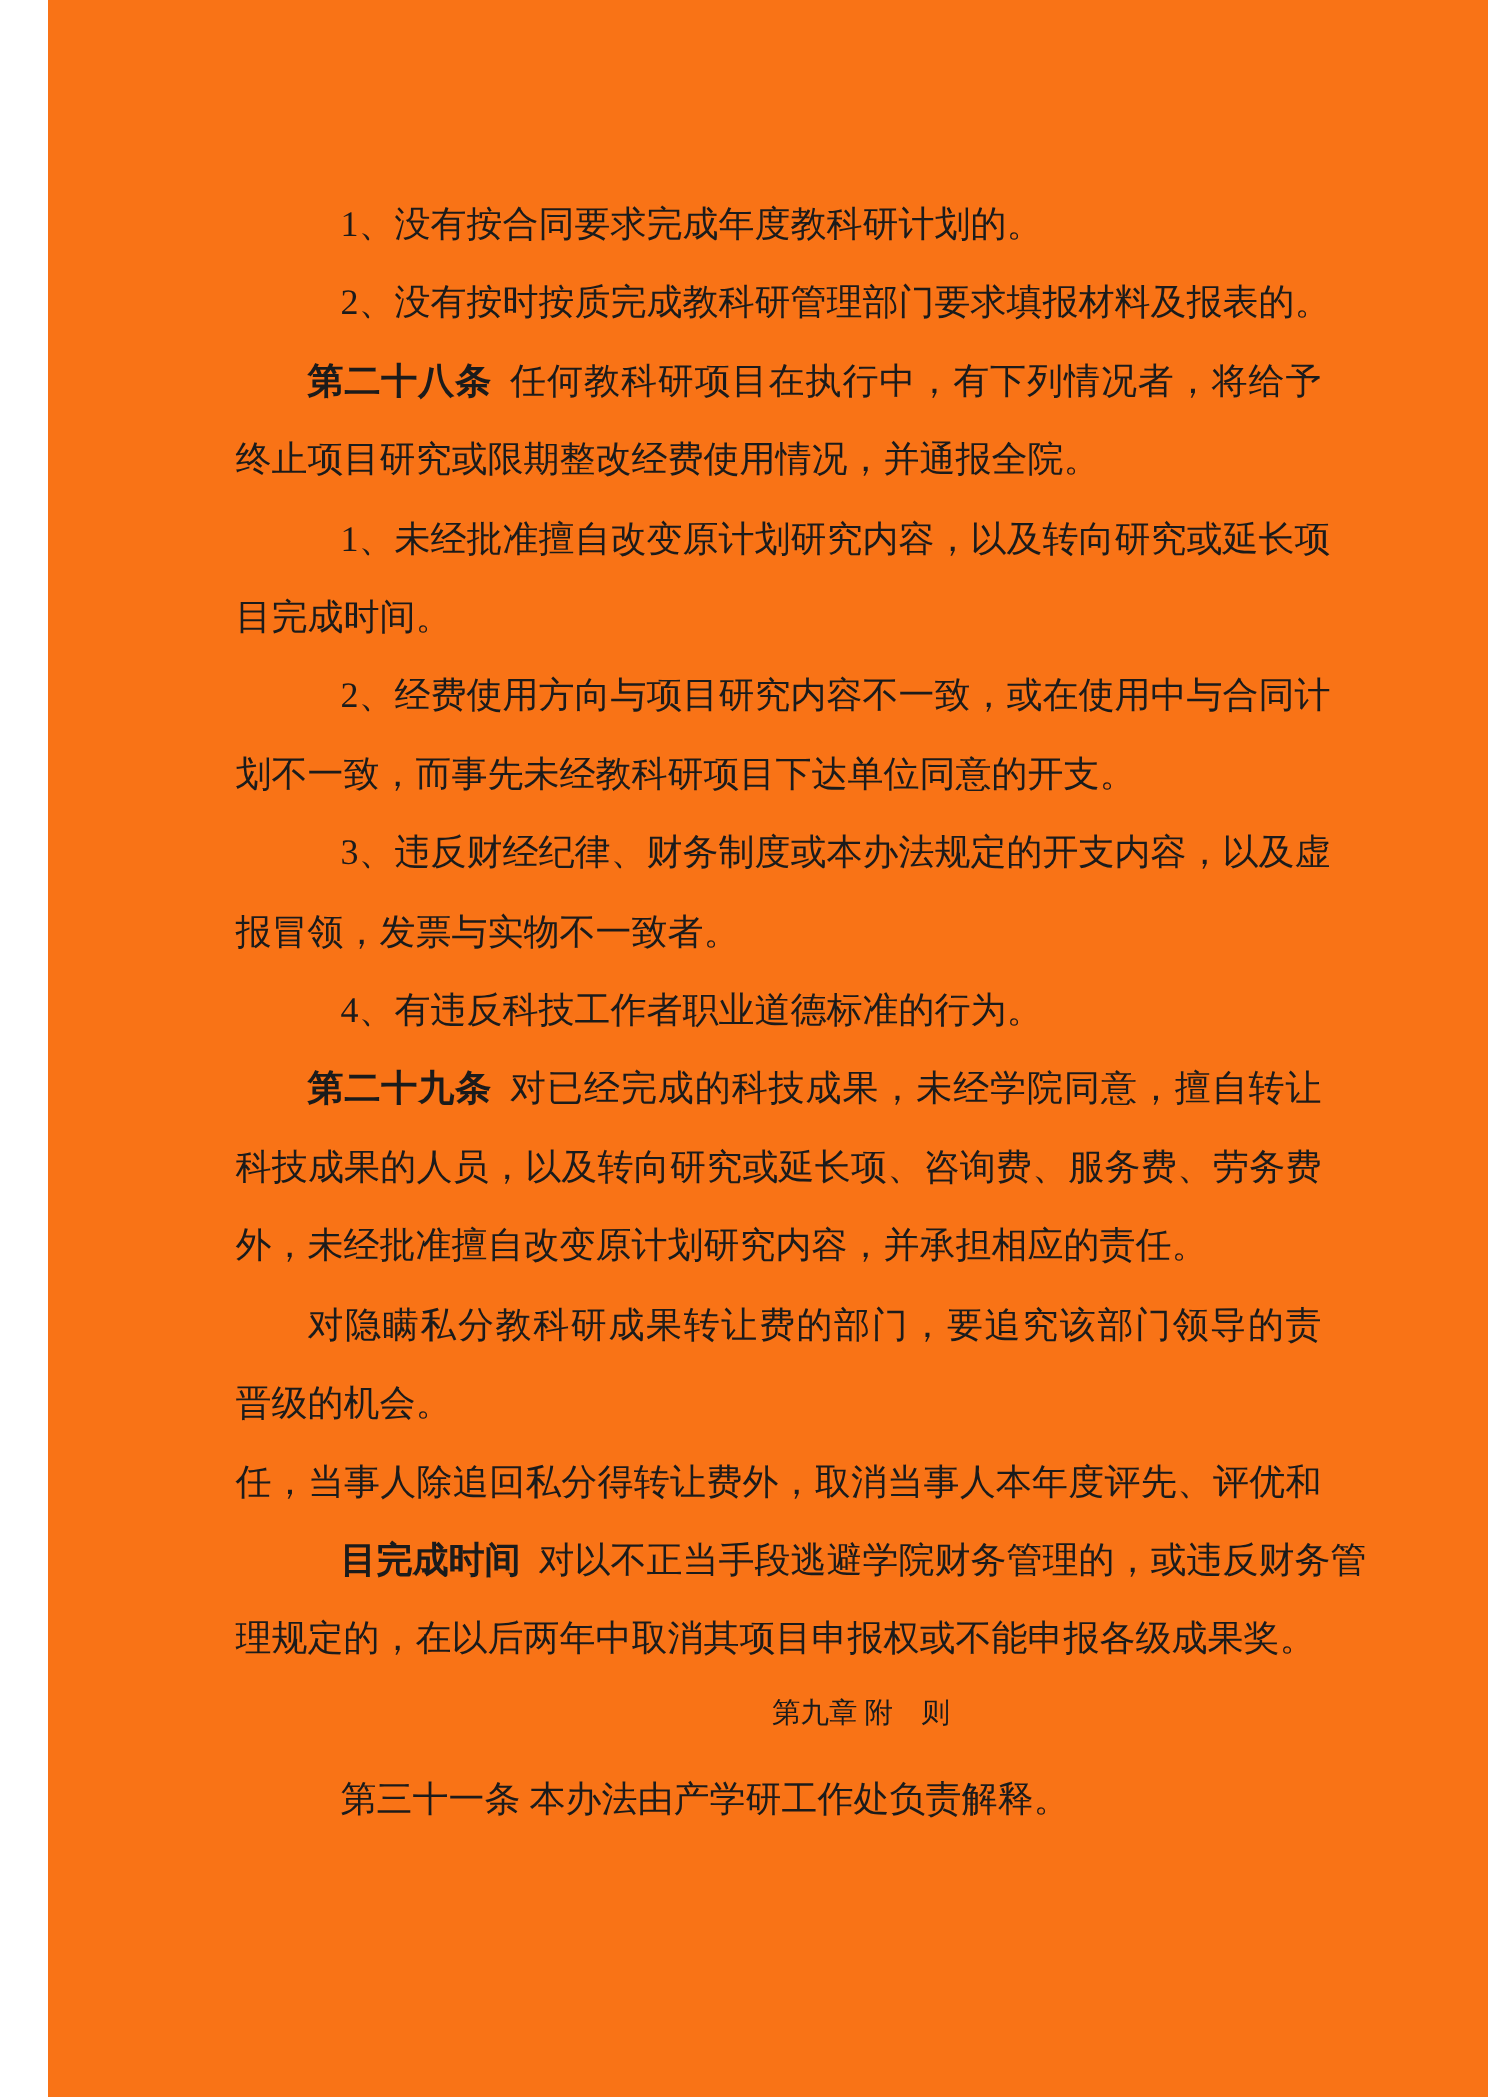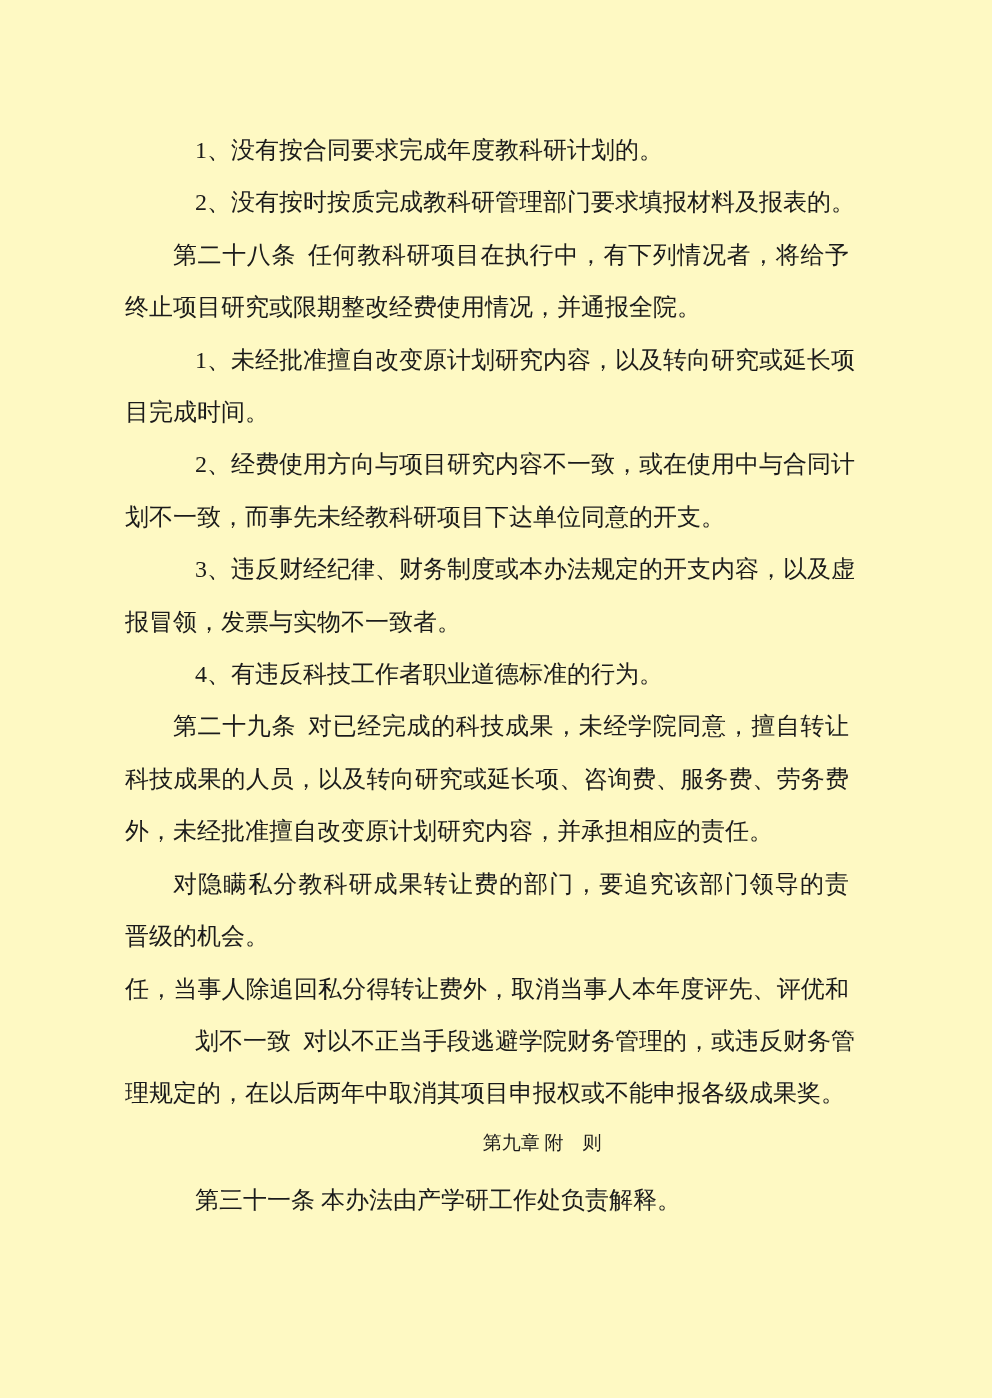--- a/index.html
+++ b/index.html
@@ -8,41 +8,42 @@
     height: 1398px;
     background: #ffffff;
     color: #1b1b1b;
     font-family: "Liberation Serif", "DejaVu Serif", serif;
     position: relative;
     overflow: hidden;
   }
   .page {
     position: absolute;
     inset: 0;
-    background: #fef9c3;
+    background: #f97316;
+    margin-left: 32px;
   }
   .doc {
     position: absolute;
     left: 125px;
     top: 124px;
     width: 724px;
     font-size: 24px;
   }
   .para { margin: 0; }
   .ln {
     line-height: 52.4px;
     white-space: nowrap;
     text-align: justify;
     text-align-last: justify;
     text-justify: inter-character;
   }
   .ln.last { text-align-last: left; }
   .fl-s { padding-left: 48px; }   
   .fl-l { padding-left: 70px; }   
-  .lbl { font-weight: normal; margin-right: 12px; }
+  .lbl { font-weight: bold; margin-right: 12px; }
   .heading {
     font-size: 19px;
     line-height: 46px;
     margin: 0 0 8px 0;
     text-align: center;
     text-indent: 110px; 
     font-weight: 400;
     white-space: nowrap;
   }
 </style>
@@ -80,21 +81,21 @@
         <div class="ln fl-s"><b class="lbl">第二十九条</b><span>对已经完成的科技成果，未经学院同意，擅自转让</span></div>
         <div class="ln">科技成果的人员，以及转向研究或延长项、咨询费、服务费、劳务费</div>
         <div class="ln last">外，未经批准擅自改变原计划研究内容，并承担相应的责任。</div>
       </div>
       <div class="para">
         <div class="ln fl-s">对隐瞒私分教科研成果转让费的部门，要追究该部门领导的责</div>
         <div class="ln last">晋级的机会。</div>
         <div class="ln">任，当事人除追回私分得转让费外，取消当事人本年度评先、评优和</div>
       </div>
       <div class="para">
-        <div class="ln fl-l"><b class="lbl">划不一致</b><span>对以不正当手段逃避学院财务管理的，或违反财务管</span></div>
+        <div class="ln fl-l"><b class="lbl">目完成时间</b><span>对以不正当手段逃避学院财务管理的，或违反财务管</span></div>
         <div class="ln last">理规定的，在以后两年中取消其项目申报权或不能申报各级成果奖。</div>
       </div>
       <div class="heading">第九章 附　则</div>
       <div class="para">
         <div class="ln fl-l last">第三十一条 本办法由产学研工作处负责解释。</div>
       </div>
     </div>
 </div>
 
 </body></html>

